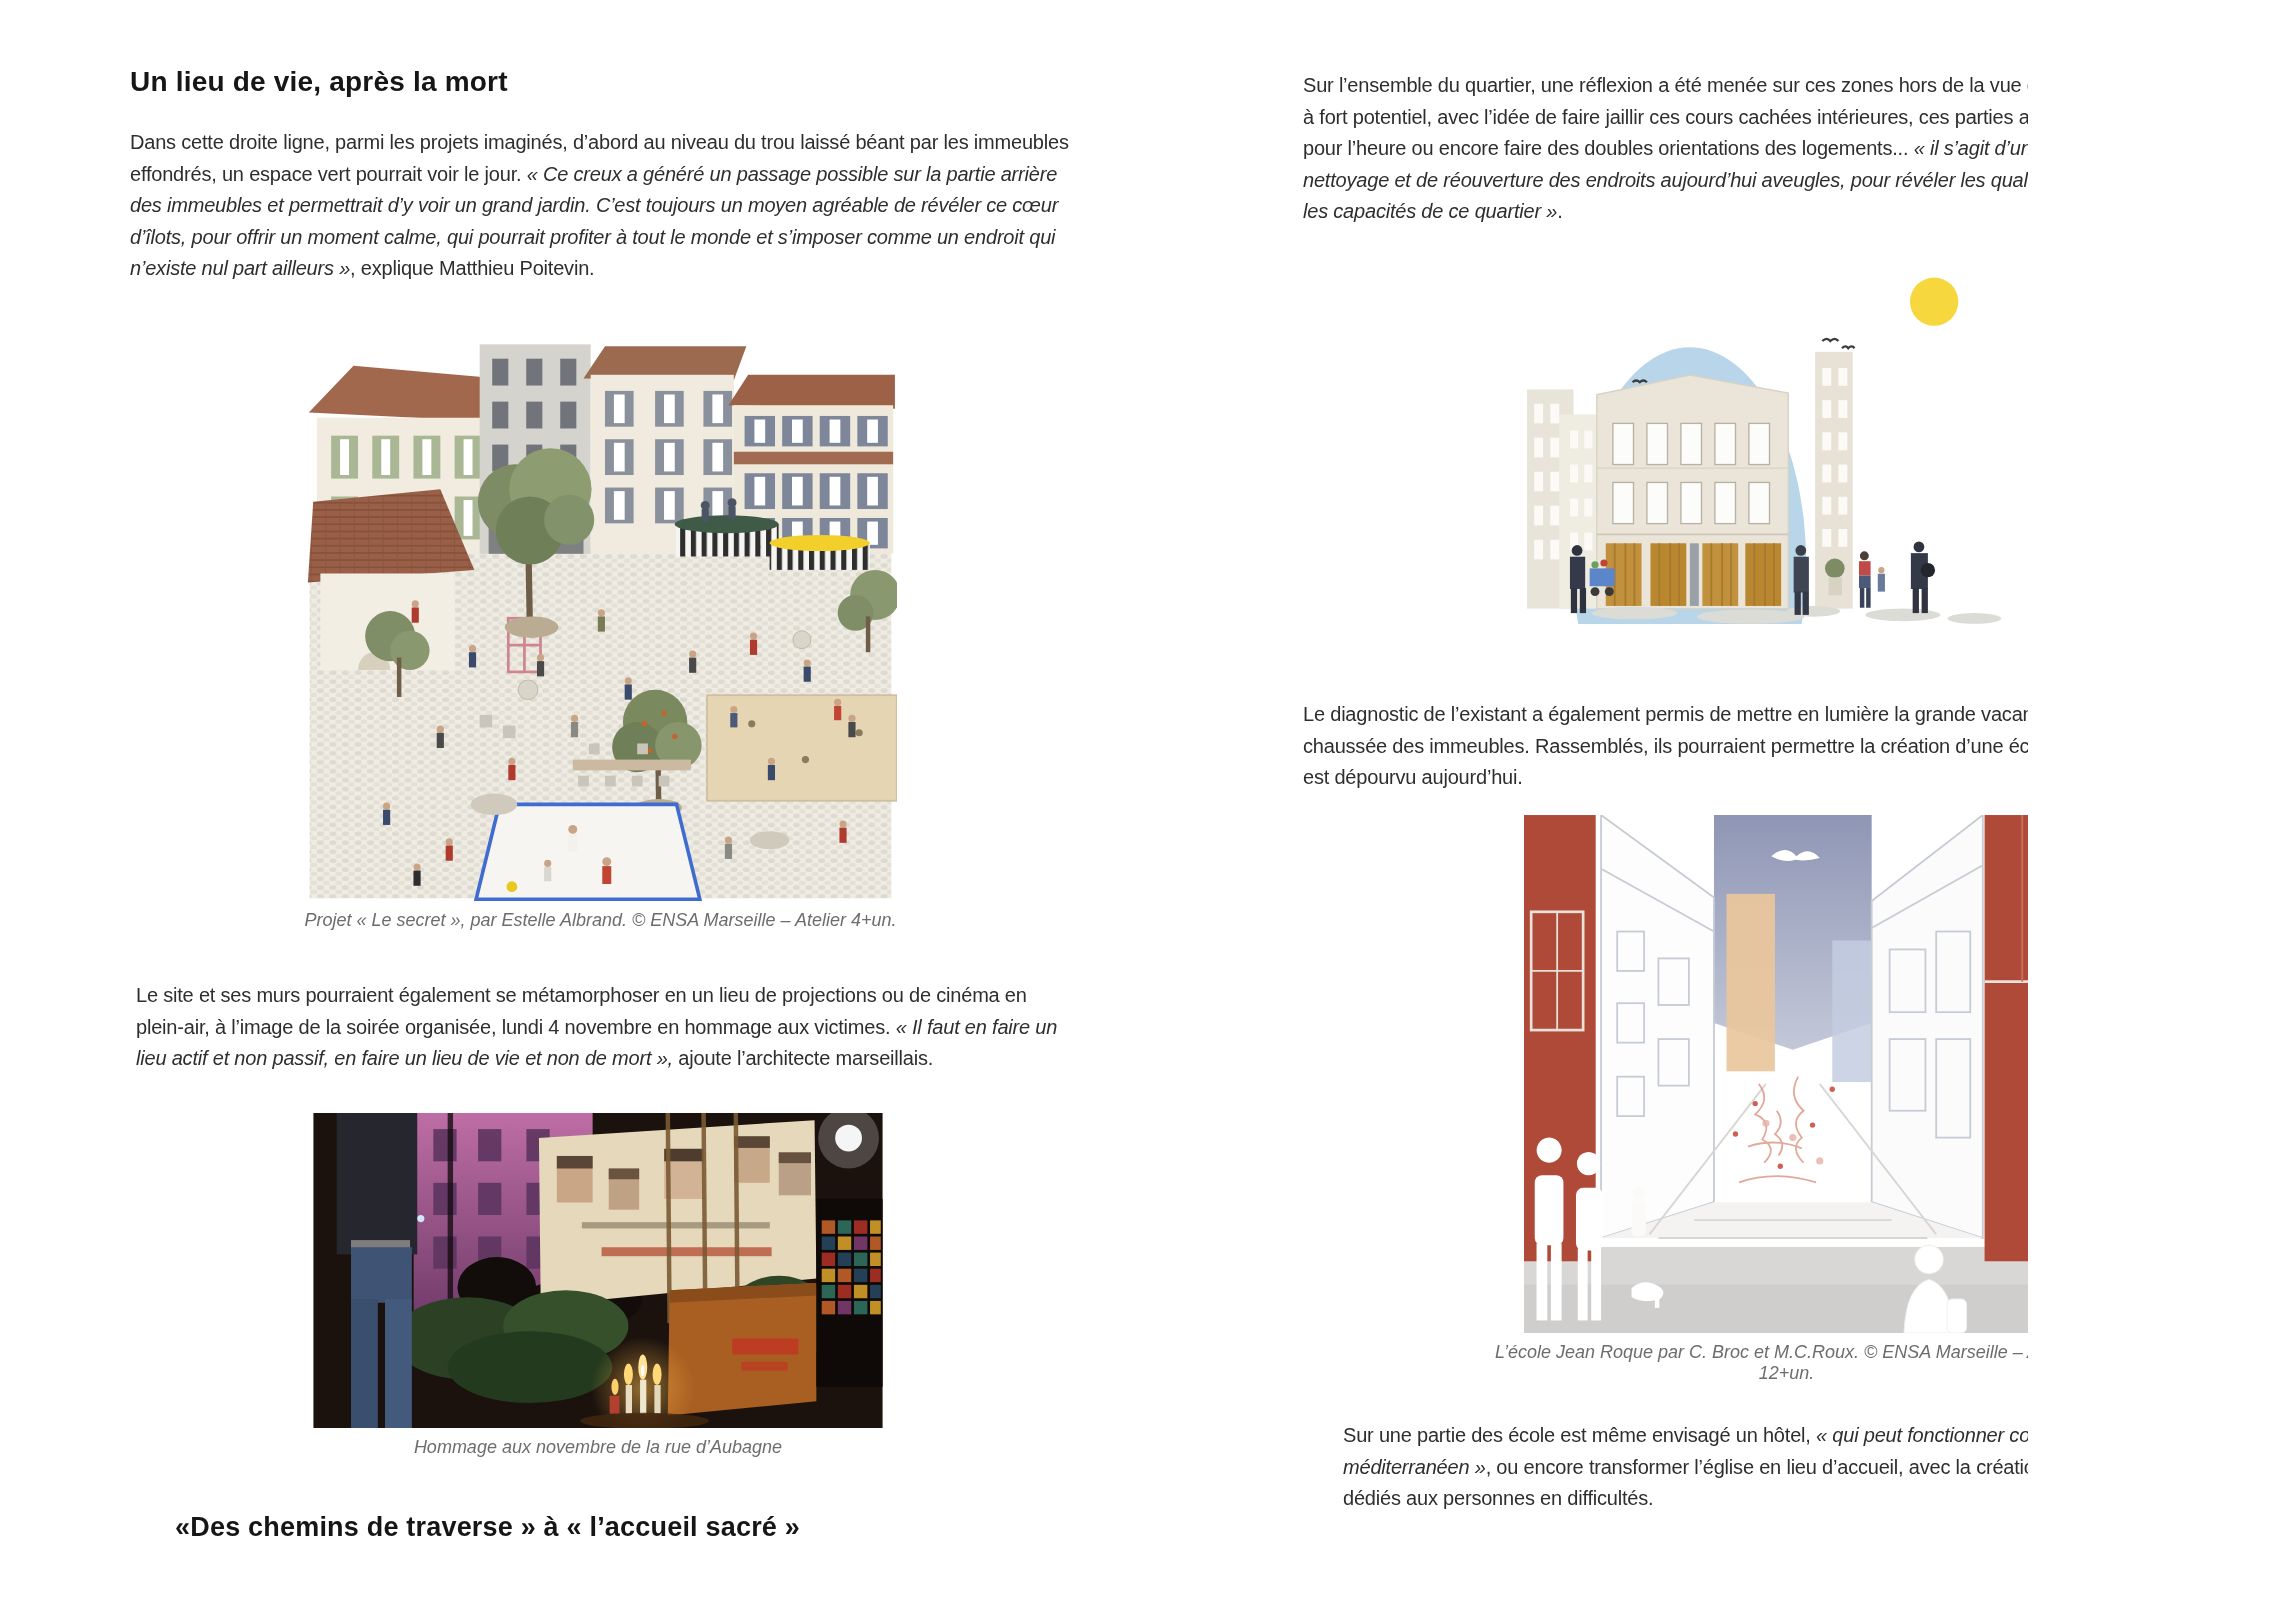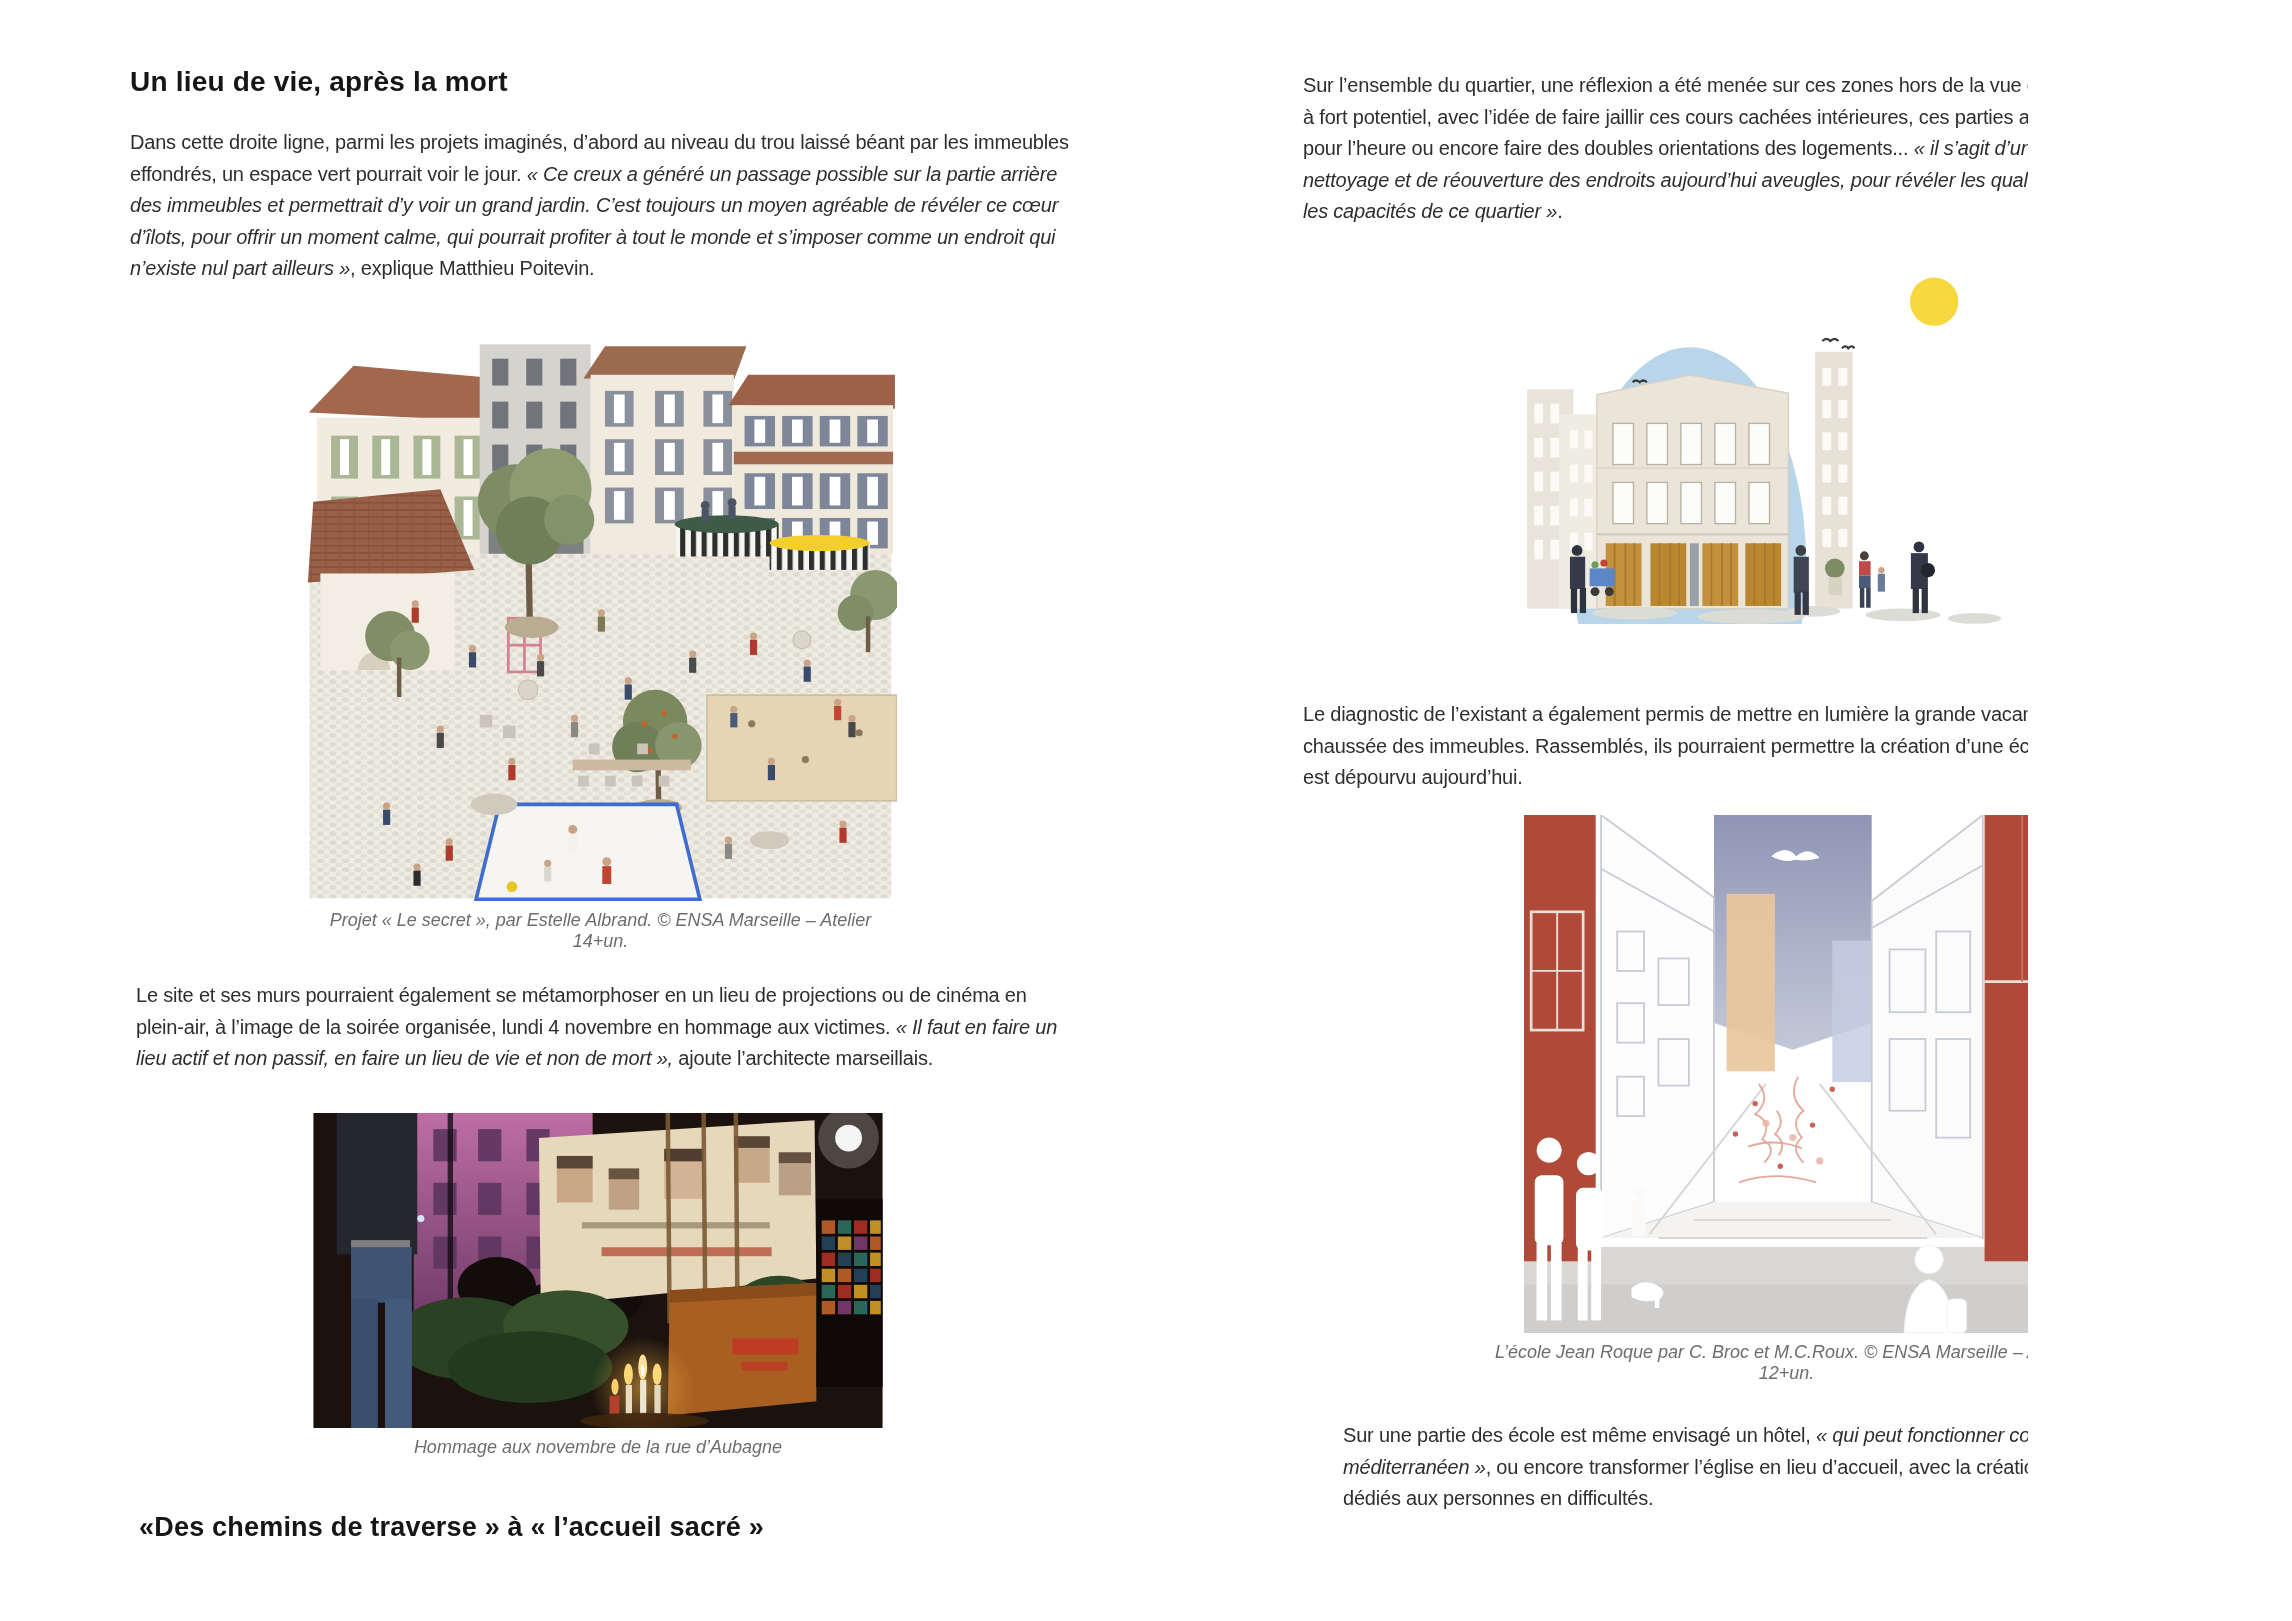--- a/index.html
+++ b/index.html
@@ -6,21 +6,21 @@
   body{width:2293px;height:1621px;font-family:"Liberation Sans", sans-serif;color:#2b2b2b;}
   .page{position:relative;width:2028px;height:1621px;overflow:hidden;background:#ffffff;}
   .abs{position:absolute;}
   .h1{font-size:28px;font-weight:bold;color:#161616;letter-spacing:0.2px;}
   .body-text{font-size:20px;line-height:1.58;letter-spacing:-0.2px;color:#2e2e2e;}
   .body-text em{font-style:italic;}
   figure{margin:0;}
   .fig{display:block;}
   .fig svg{display:block;margin:0 auto;}
   .caption{display:block;margin-top:9px;font-size:18px;font-style:italic;color:#6d6d6d;text-align:center;letter-spacing:0;}
-  .h2{font-size:27px;font-weight:bold;color:#161616;letter-spacing:0.2px;}
+  .h2{font-size:27px;font-weight:bold;color:#161616;letter-spacing:0.2px;margin-left:36px;}
 </style>
 </head>
 <body>
 
 <div class="page">
 
   <h2 class="abs h1" style="left:130px;top:43px;width:896px;">Un lieu de vie, après la mort</h2>
 
   <p class="abs body-text" style="left:130px;top:107px;width:948px;"><span>Dans cette droite ligne, parmi les projets imaginés, d’abord au niveau du trou laissé béant par les immeubles effondrés, un espace vert pourrait voir le jour. </span><em>« Ce creux a généré un passage possible sur la partie arrière des immeubles et permettrait d’y voir un grand jardin. C’est toujours un moyen agréable de révéler ce cœur d’îlots, pour offrir un moment calme, qui pourrait profiter à tout le monde et s’imposer comme un endroit qui n’existe nul part ailleurs »</em><span>, explique Matthieu Poitevin.</span></p>
 
@@ -329,21 +329,21 @@
             <rect x="598" y="546" width="8" height="17" fill="#b03a2e"></rect>
           </g>
         <g>
             <circle cx="474" cy="560" r="4" fill="#c9a487"></circle>
             <rect x="470" y="564" width="8" height="17" fill="#8a8a84"></rect>
           </g>
         <ellipse cx="212" cy="520" rx="26" ry="12" fill="#cfcabc"></ellipse>
         <ellipse cx="520" cy="560" rx="22" ry="10" fill="#cfcabc"></ellipse>
       </g>
     </svg>
-    <figcaption class="caption">Projet « Le secret », par Estelle Albrand. © ENSA Marseille – Atelier 14+un.</figcaption>
+    <figcaption class="caption">Projet « Le secret », par Estelle Albrand. © ENSA Marseille – Atelier 4+un.</figcaption>
   </figure>
 
   <p class="abs body-text" style="left:136px;top:960px;width:931px;"><span>Le site et ses murs pourraient également se métamorphoser en un lieu de projections ou de cinéma en plein-air, à l’image de la soirée organisée, lundi 4 novembre en hommage aux victimes. </span><em>« Il faut en faire un lieu actif et non passif, en faire un lieu de vie et non de mort »,</em><span> ajoute l’architecte marseillais.</span></p>
 
   <figure class="abs fig" style="left:313px;top:1113px;width:570px;">
     <svg viewBox="0 0 636 352" width="570" height="315" role="img">
       <defs>
         <linearGradient id="pinkgrad" x1="0" y1="0" x2="0" y2="1">
           <stop offset="0" stop-color="#d078b5"></stop>
             <stop offset="1" stop-color="#7c4176"></stop>

